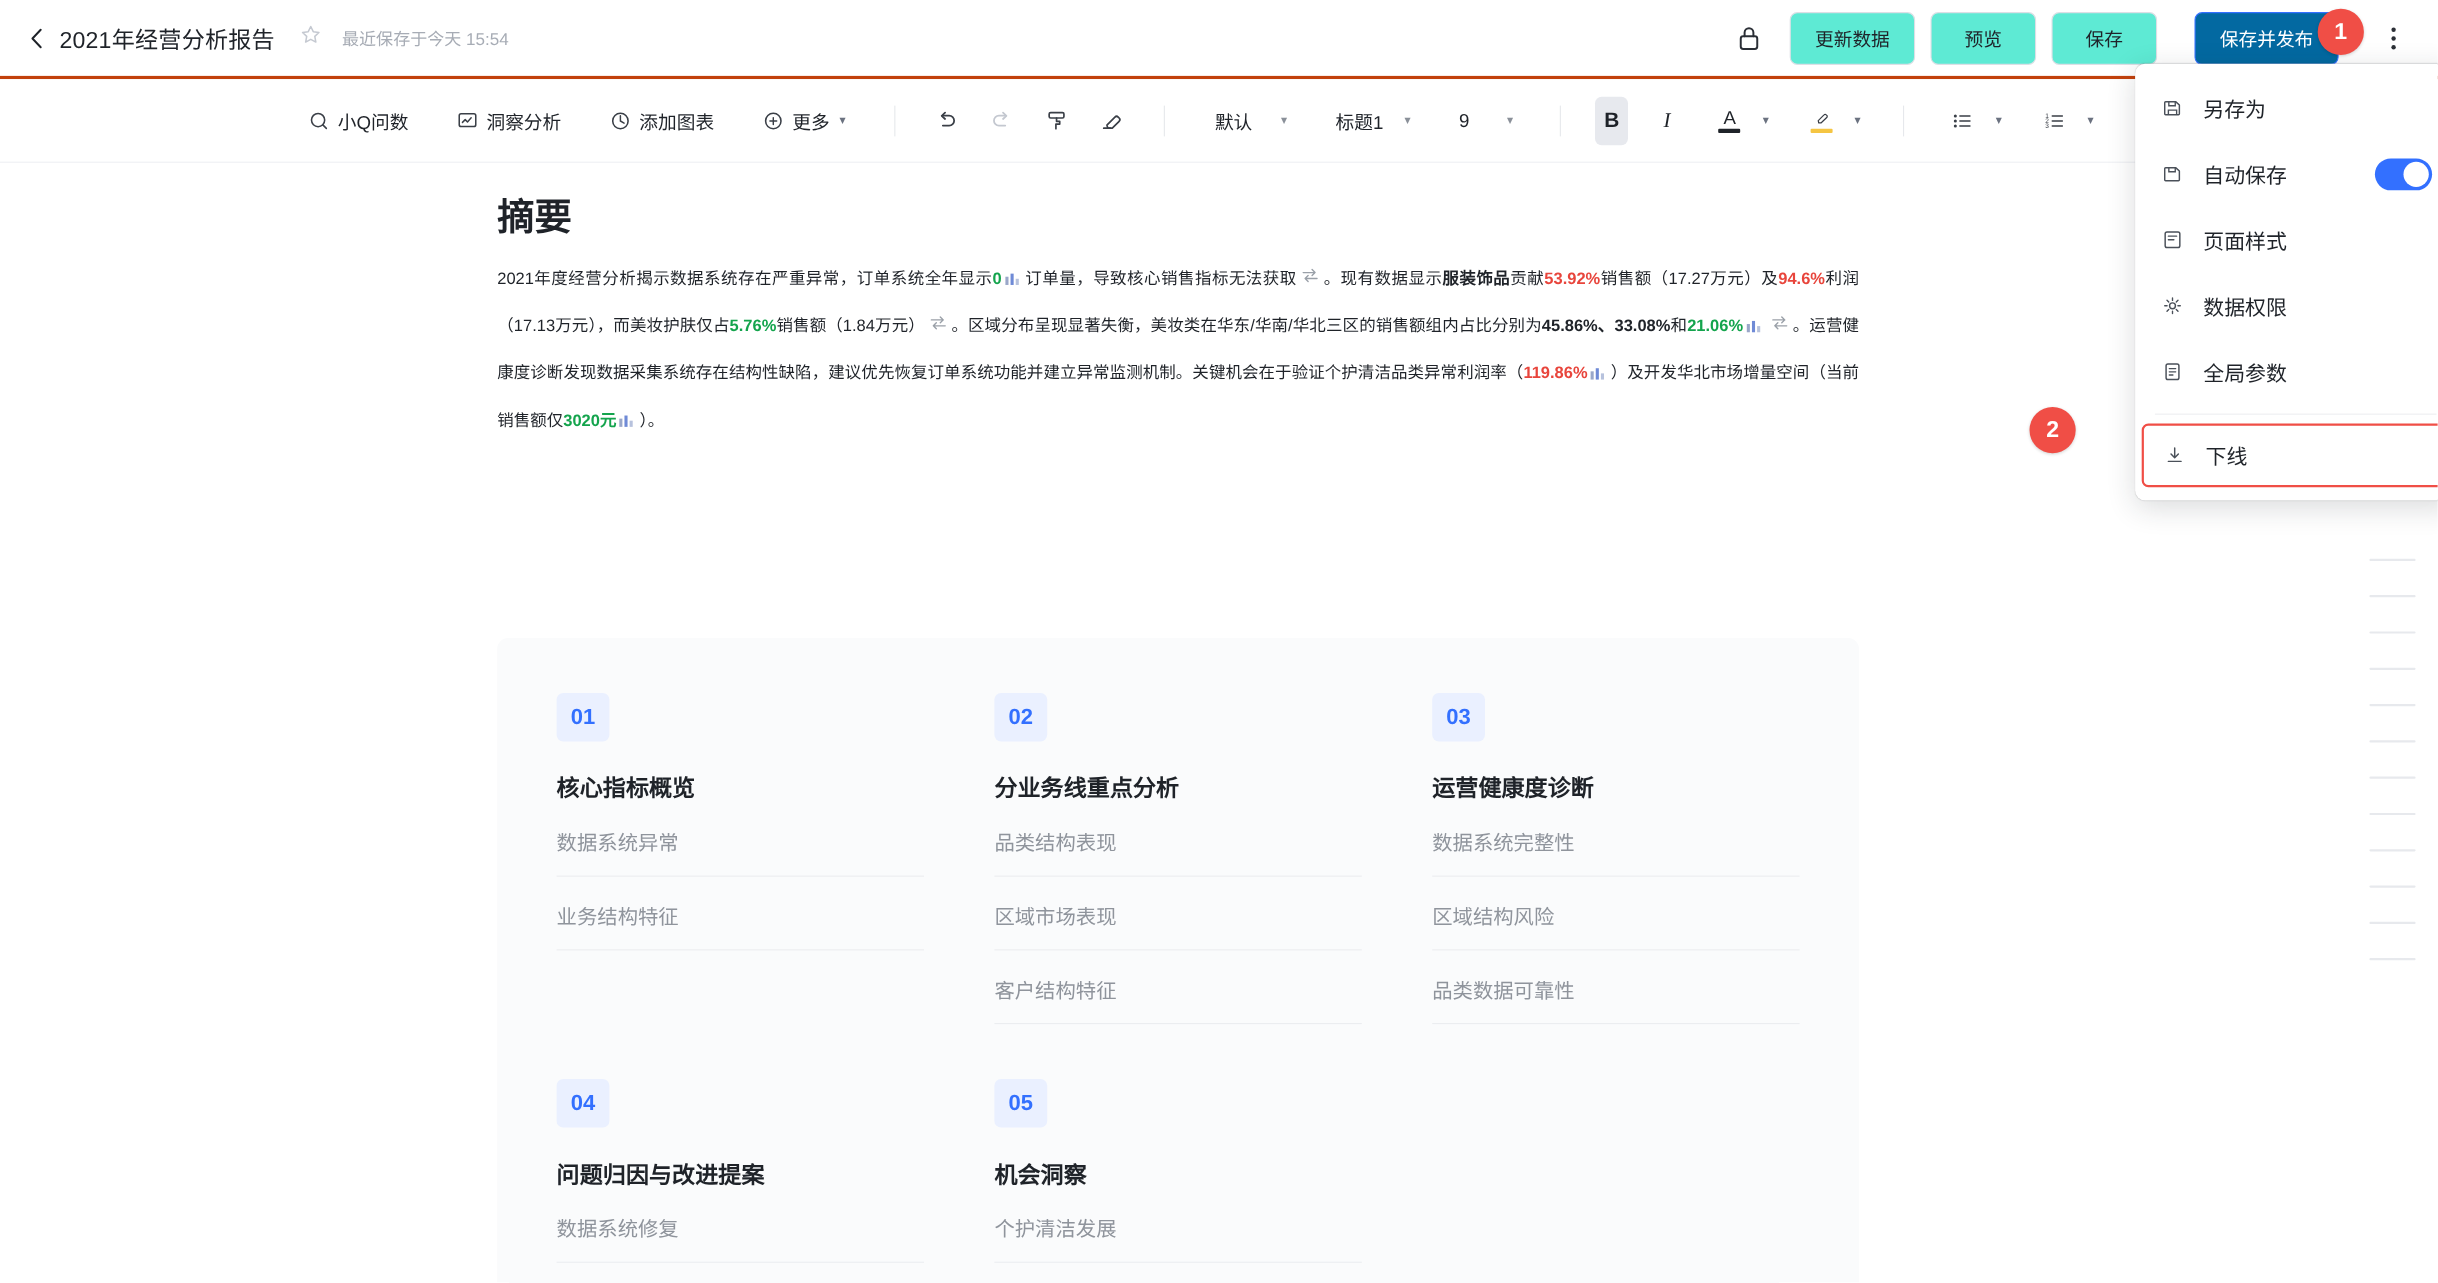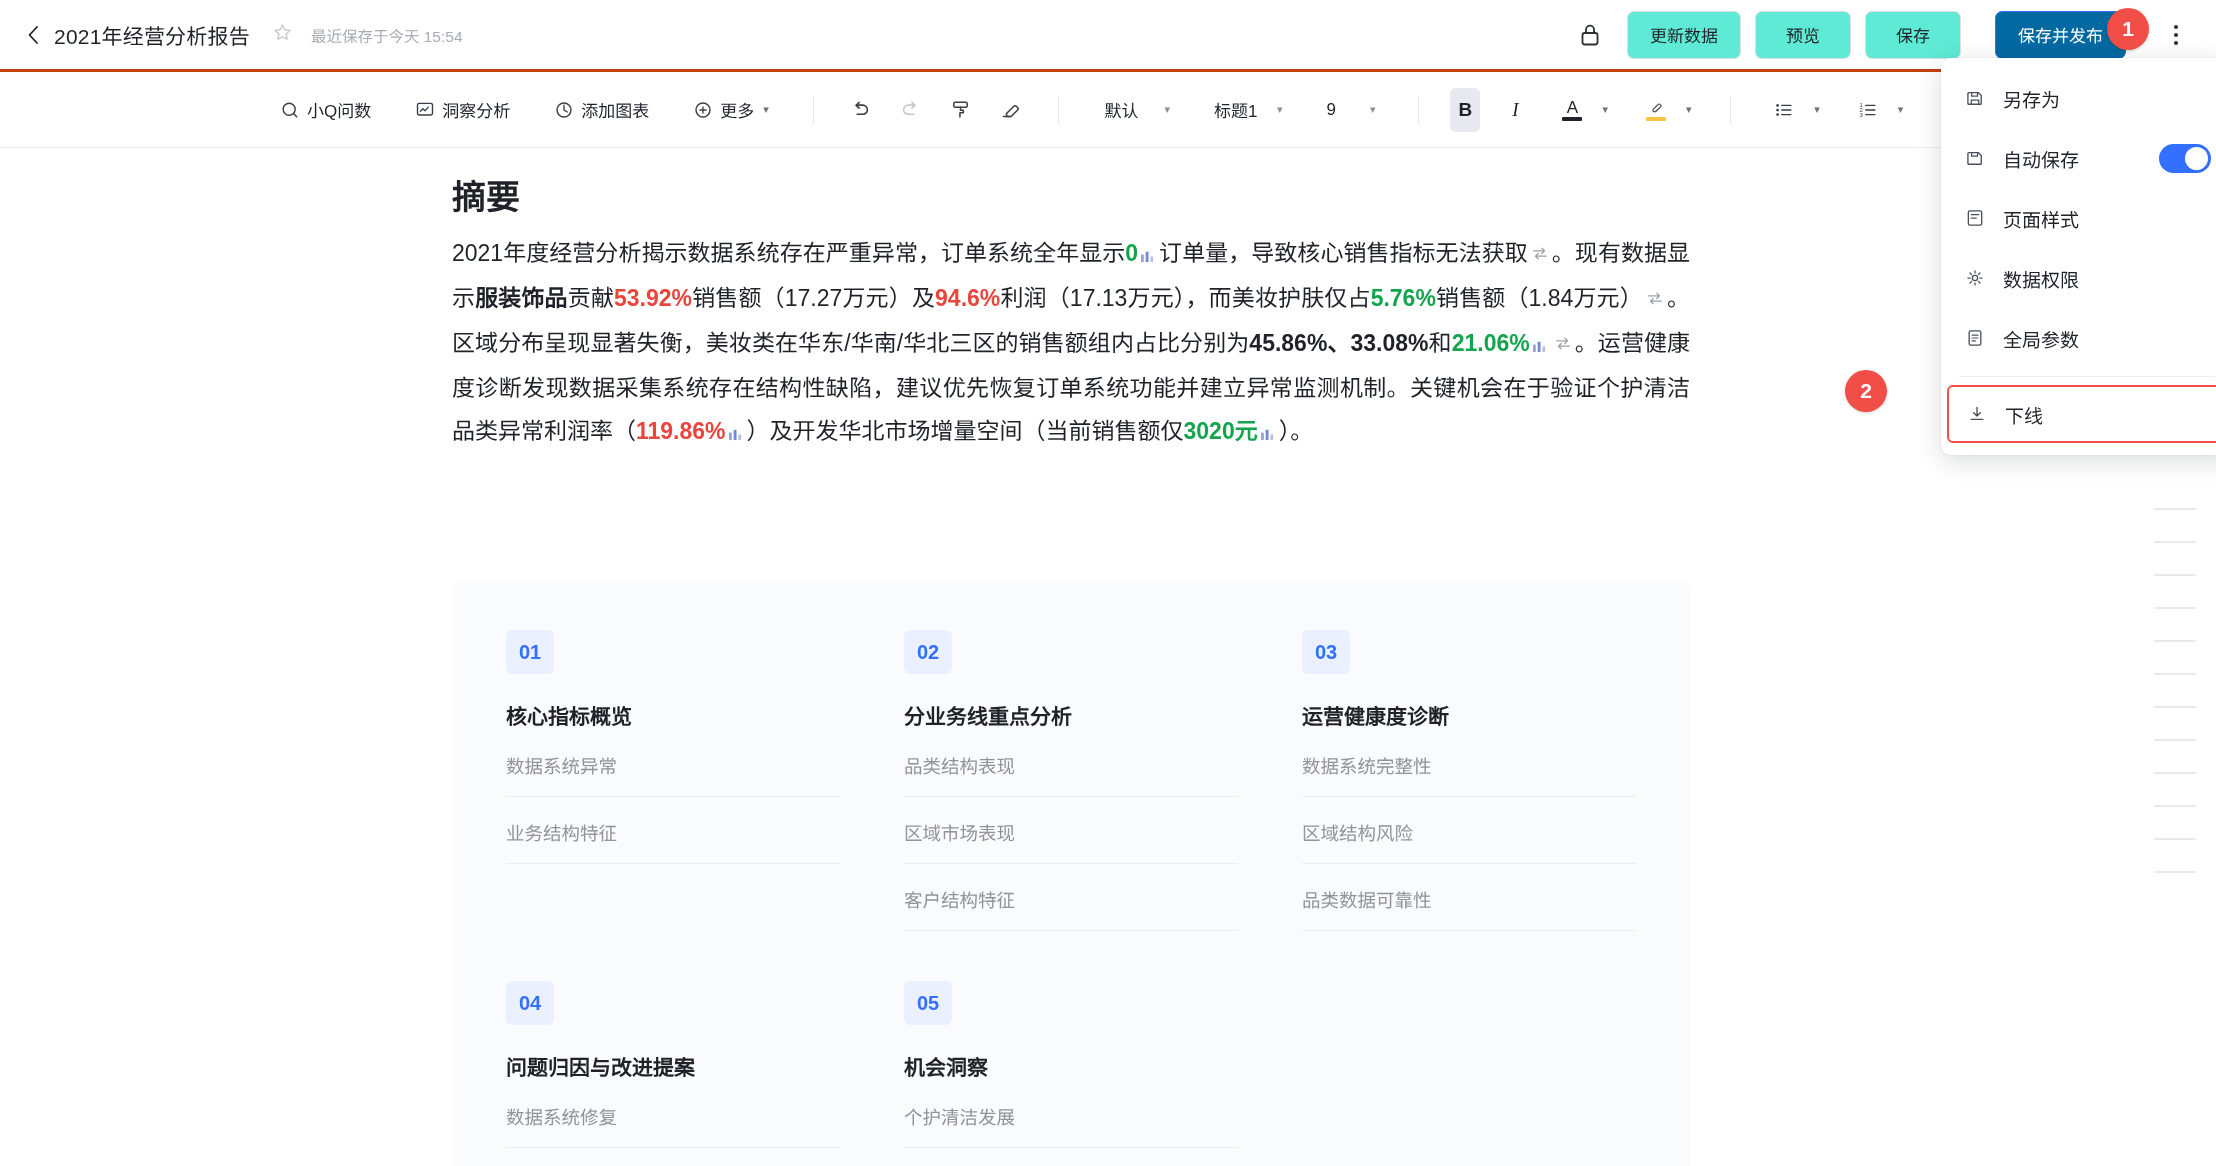--- a/index.html
+++ b/index.html
@@ -93,21 +93,21 @@
     position: absolute; top: 148px; left: 0; width: 2216px; height: 1018px;
     background: #fff; overflow: hidden;
   }
   .doc-inner { position: relative; width: 2216px; padding: 0; }
   .section-title {
     position: absolute; left: 452px; top: 22px;
     font-size: 34px; font-weight: 700; color: #1f2329;
   }
   .summary {
     position: absolute; left: 452px; top: 84px; width: 1238px;
-    font-size: 23px; line-height: 43px; color: #1f2329; text-align: justify;
+    font-size: 15px; line-height: 43px; color: #1f2329; text-align: justify;
   }
   .summary b { font-weight: 700; }
   .red { color: #e8453c; font-weight: 700; }
   .green { color: #14a44d; font-weight: 700; }
   .mini-chart {
     display: inline-block; width: 17px; height: 15px; vertical-align: -2px;
     margin: 0 2px;
   }
   .swap-ic { color: #9aa0a8; font-size: 16px; margin: 0 3px; }
 

